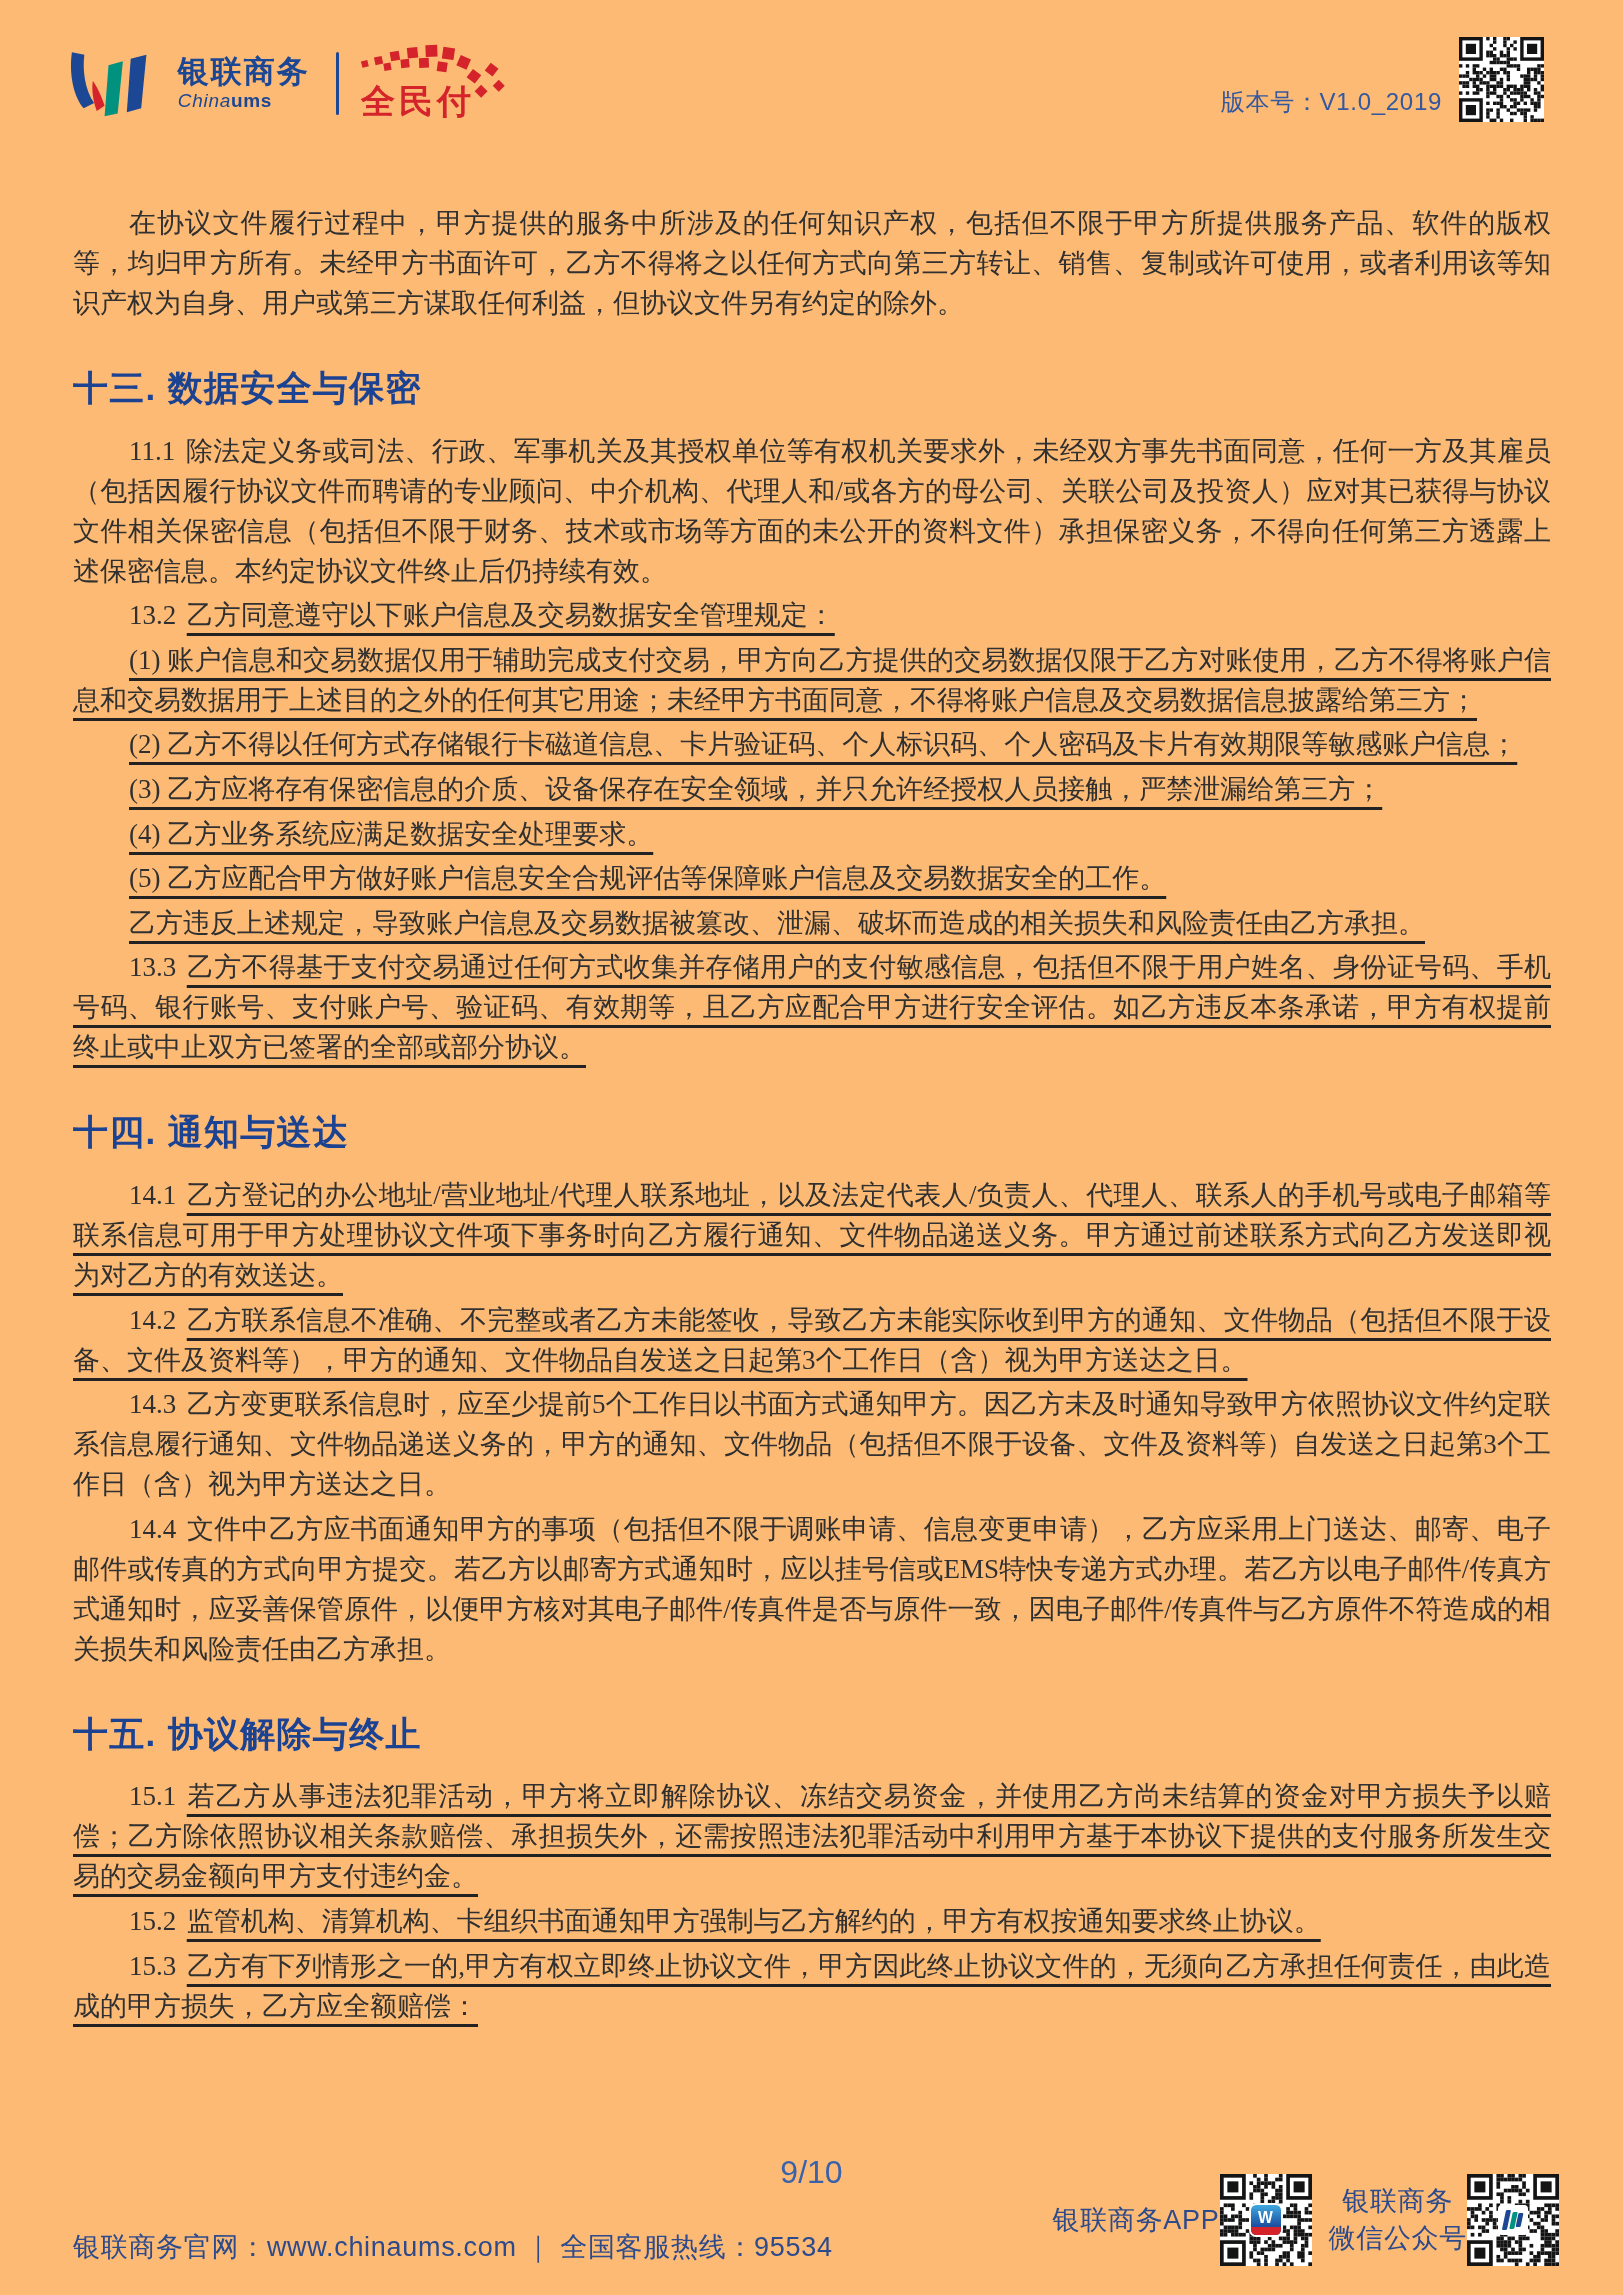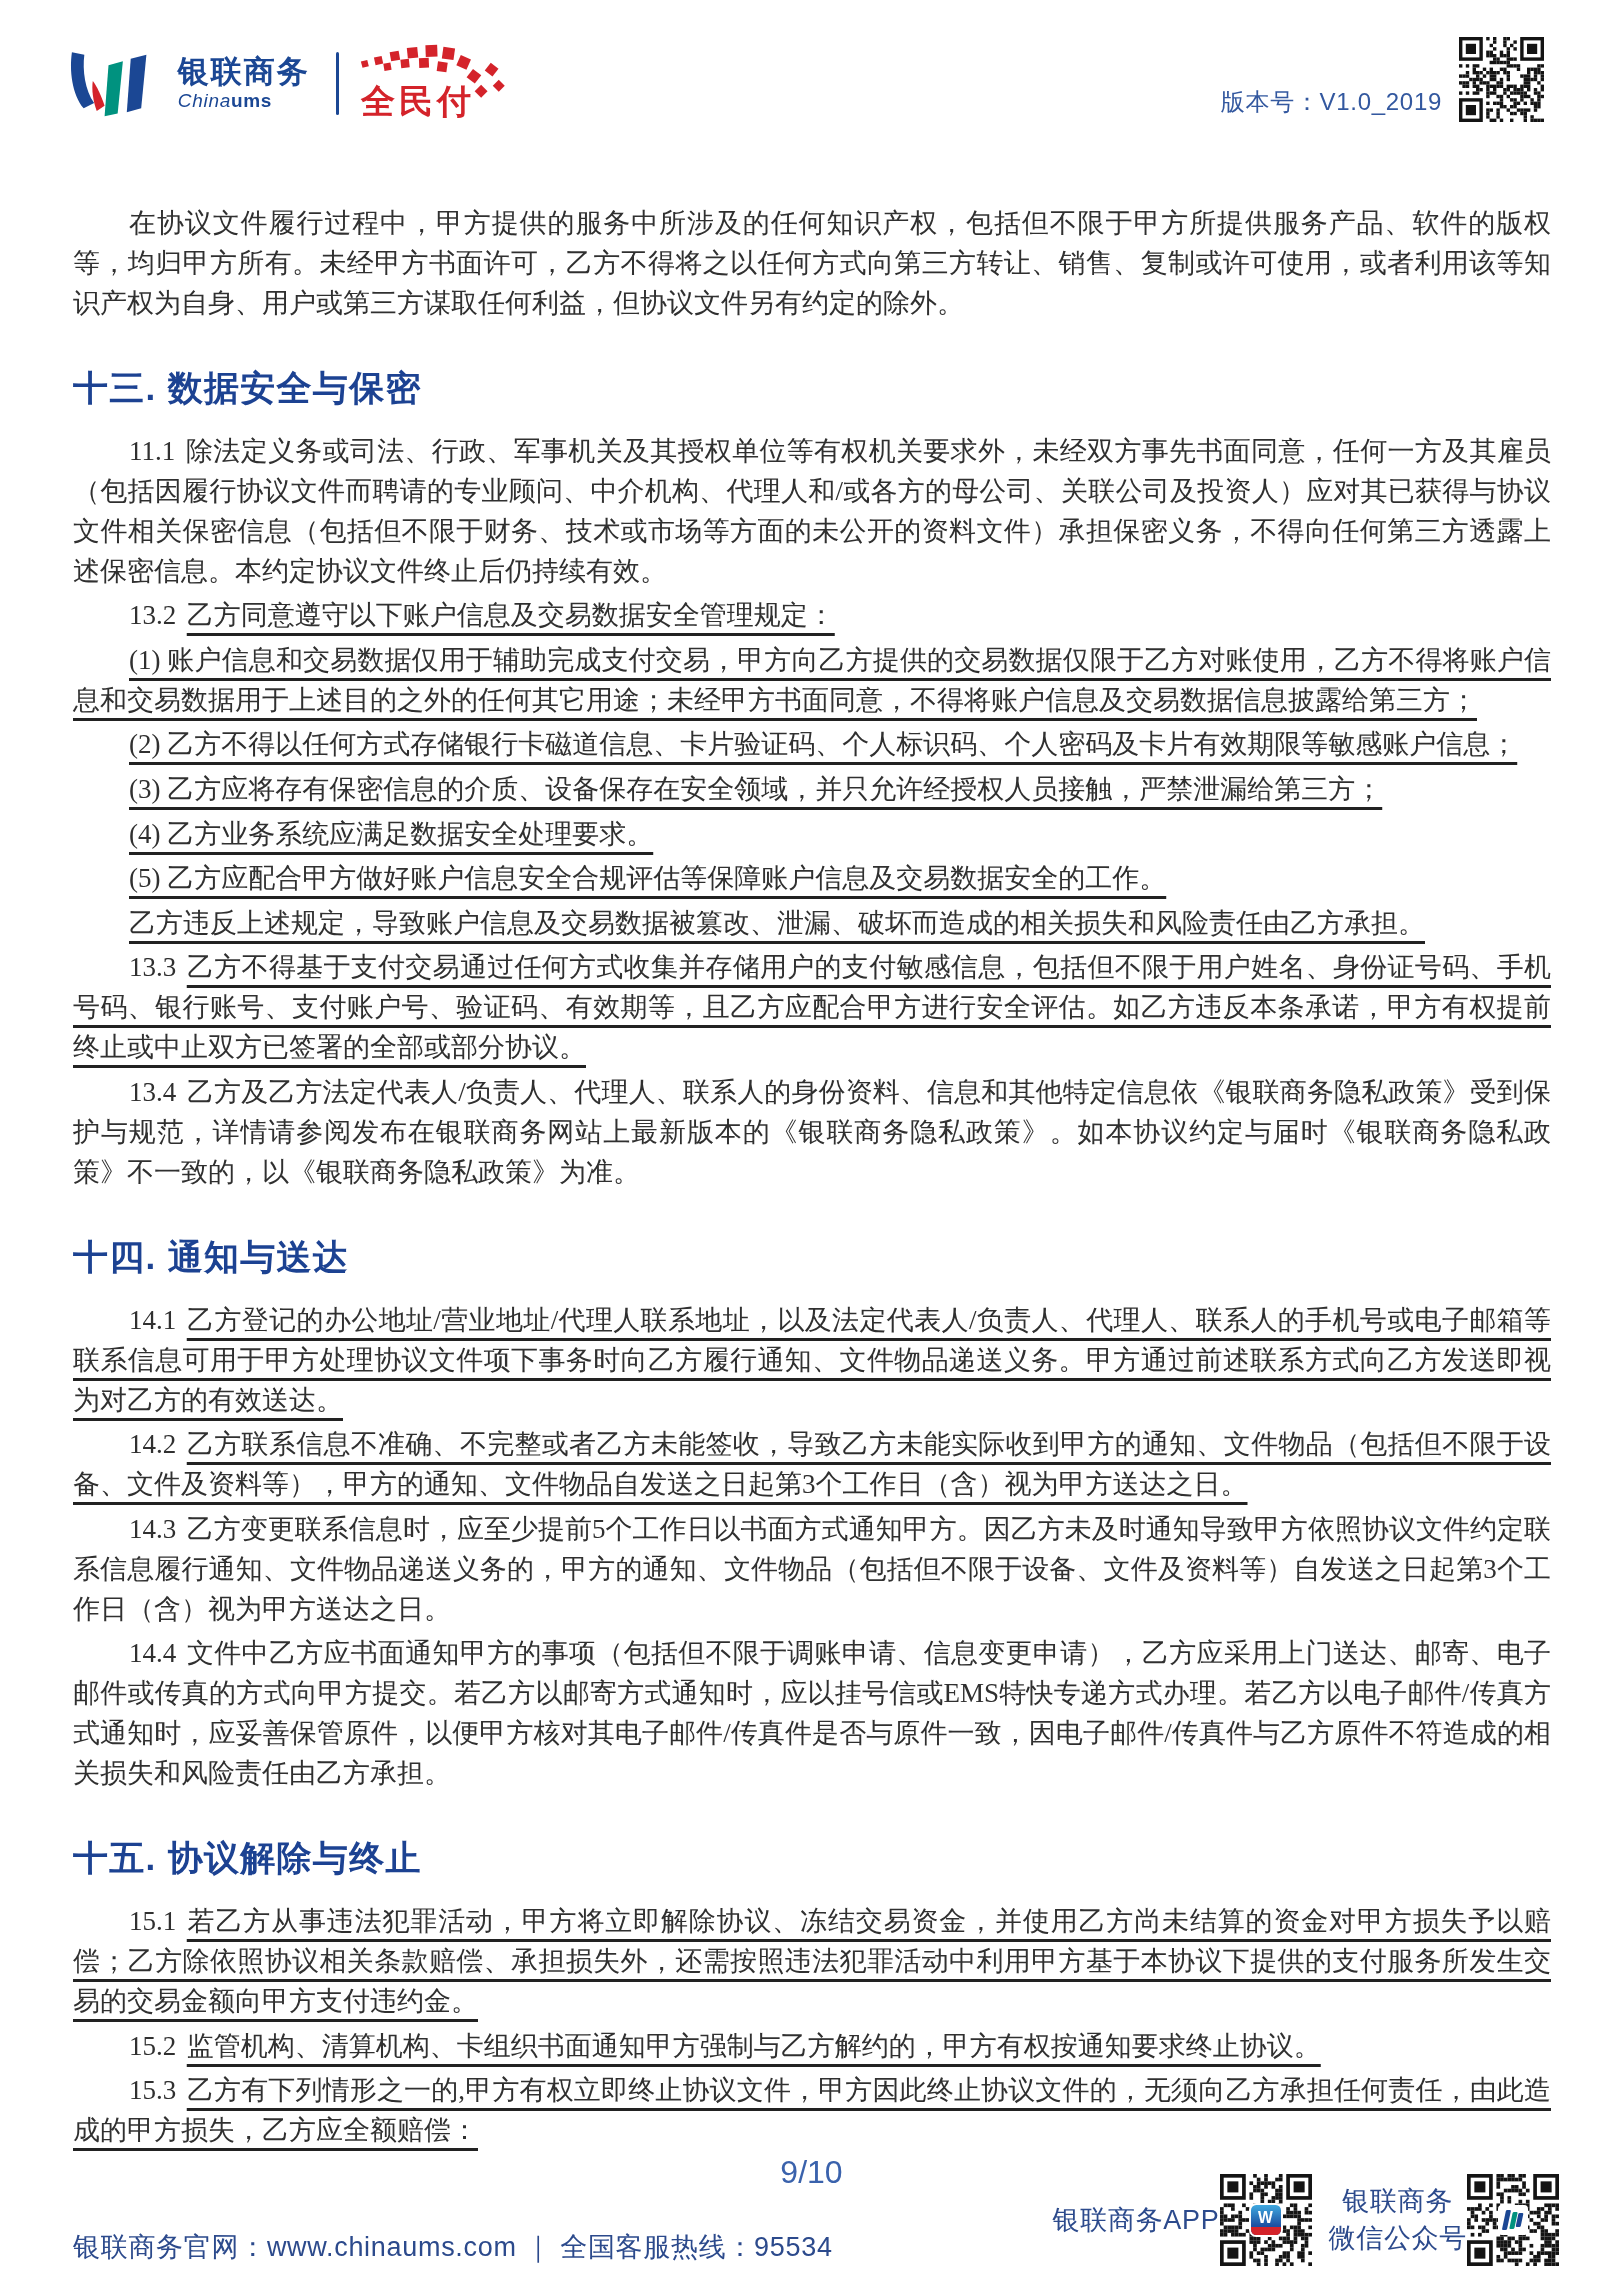--- a/index.html
+++ b/index.html
@@ -1,17 +1,17 @@
 <!DOCTYPE html>
 <html style="font-size:10.5px"><head>
 <meta charset="utf-8">
 <style>
   html,body{margin:0;padding:0;background:#9b9b9b;}
   .page{
-    position:relative;width:1623px;height:2295px;background:#ffffff;
+    position:relative;width:1623px;height:2295px;background:#fdba74;
     font-family:"Liberation Sans","DejaVu Sans",sans-serif;color:#2e2e2e;
     overflow:hidden;margin:0 auto;
   }
   
   .header{position:absolute;left:68px;top:48px;display:flex;align-items:center;}
   .ums-mark{width:98px;height:71px;flex:0 0 auto;}
   .brand-text{margin-left:11.8px;}
   .brand-name{font-size:31px;font-weight:700;color:#1b4794;letter-spacing:2px;line-height:33px;}
   .brand-sub{font-size:19px;color:#1b4794;letter-spacing:0.7px;margin-top:1.3px;}
   .brand-sub .c{font-style:italic;font-weight:400;}
@@ -333,21 +333,20 @@
       <div class="sec-heading">十三. 数据安全与保密</div>
       <p class="para"><span class="pnum">11.1</span><span>除法定义务或司法、行政、军事机关及其授权单位等有权机关要求外，未经双方事先书面同意，任何一方及其雇员（包括因履行协议文件而聘请的专业顾问、中介机构、代理人和/或各方的母公司、关联公司及投资人）应对其已获得与协议文件相关保密信息（包括但不限于财务、技术或市场等方面的未公开的资料文件）承担保密义务，不得向任何第三方透露上述保密信息。本约定协议文件终止后仍持续有效。</span></p>
       <p class="para"><span class="pnum">13.2</span><span class="ul">乙方同意遵守以下账户信息及交易数据安全管理规定：</span></p>
       <p class="para"><span class="ul">(1) 账户信息和交易数据仅用于辅助完成支付交易，甲方向乙方提供的交易数据仅限于乙方对账使用，乙方不得将账户信息和交易数据用于上述目的之外的任何其它用途；未经甲方书面同意，不得将账户信息及交易数据信息披露给第三方；</span></p>
       <p class="para"><span class="ul">(2) 乙方不得以任何方式存储银行卡磁道信息、卡片验证码、个人标识码、个人密码及卡片有效期限等敏感账户信息；</span></p>
       <p class="para"><span class="ul">(3) 乙方应将存有保密信息的介质、设备保存在安全领域，并只允许经授权人员接触，严禁泄漏给第三方；</span></p>
       <p class="para"><span class="ul">(4) 乙方业务系统应满足数据安全处理要求。</span></p>
       <p class="para"><span class="ul">(5) 乙方应配合甲方做好账户信息安全合规评估等保障账户信息及交易数据安全的工作。</span></p>
       <p class="para"><span class="ul">乙方违反上述规定，导致账户信息及交易数据被篡改、泄漏、破坏而造成的相关损失和风险责任由乙方承担。</span></p>
       <p class="para"><span class="pnum">13.3</span><span class="ul">乙方不得基于支付交易通过任何方式收集并存储用户的支付敏感信息，包括但不限于用户姓名、身份证号码、手机号码、银行账号、支付账户号、验证码、有效期等，且乙方应配合甲方进行安全评估。如乙方违反本条承诺，甲方有权提前终止或中止双方已签署的全部或部分协议。</span></p>
-      <p class="para"><span class="pnum">13.4</span><span>乙方及乙方法定代表人/负责人、代理人、联系人的身份资料、信息和其他特定信息依《银联商务隐私政策》受到保护与规范，详情请参阅发布在银联商务网站上最新版本的《银联商务隐私政策》。如本协议约定与届时《银联商务隐私政策》不一致的，以《银联商务隐私政策》为准。</span></p>
     </section>
 
     <section>
       <div class="sec-heading">十四. 通知与送达</div>
       <p class="para"><span class="pnum">14.1</span><span class="ul">乙方登记的办公地址/营业地址/代理人联系地址，以及法定代表人/负责人、代理人、联系人的手机号或电子邮箱等联系信息可用于甲方处理协议文件项下事务时向乙方履行通知、文件物品递送义务。甲方通过前述联系方式向乙方发送即视为对乙方的有效送达。</span></p>
       <p class="para"><span class="pnum">14.2</span><span class="ul">乙方联系信息不准确、不完整或者乙方未能签收，导致乙方未能实际收到甲方的通知、文件物品（包括但不限于设备、文件及资料等），甲方的通知、文件物品自发送之日起第3个工作日（含）视为甲方送达之日。</span></p>
       <p class="para"><span class="pnum">14.3</span><span>乙方变更联系信息时，应至少提前5个工作日以书面方式通知甲方。因乙方未及时通知导致甲方依照协议文件约定联系信息履行通知、文件物品递送义务的，甲方的通知、文件物品（包括但不限于设备、文件及资料等）自发送之日起第3个工作日（含）视为甲方送达之日。</span></p>
       <p class="para"><span class="pnum">14.4</span><span>文件中乙方应书面通知甲方的事项（包括但不限于调账申请、信息变更申请），乙方应采用上门送达、邮寄、电子邮件或传真的方式向甲方提交。若乙方以邮寄方式通知时，应以挂号信或EMS特快专递方式办理。若乙方以电子邮件/传真方式通知时，应妥善保管原件，以便甲方核对其电子邮件/传真件是否与原件一致，因电子邮件/传真件与乙方原件不符造成的相关损失和风险责任由乙方承担。</span></p>
     </section>
 

